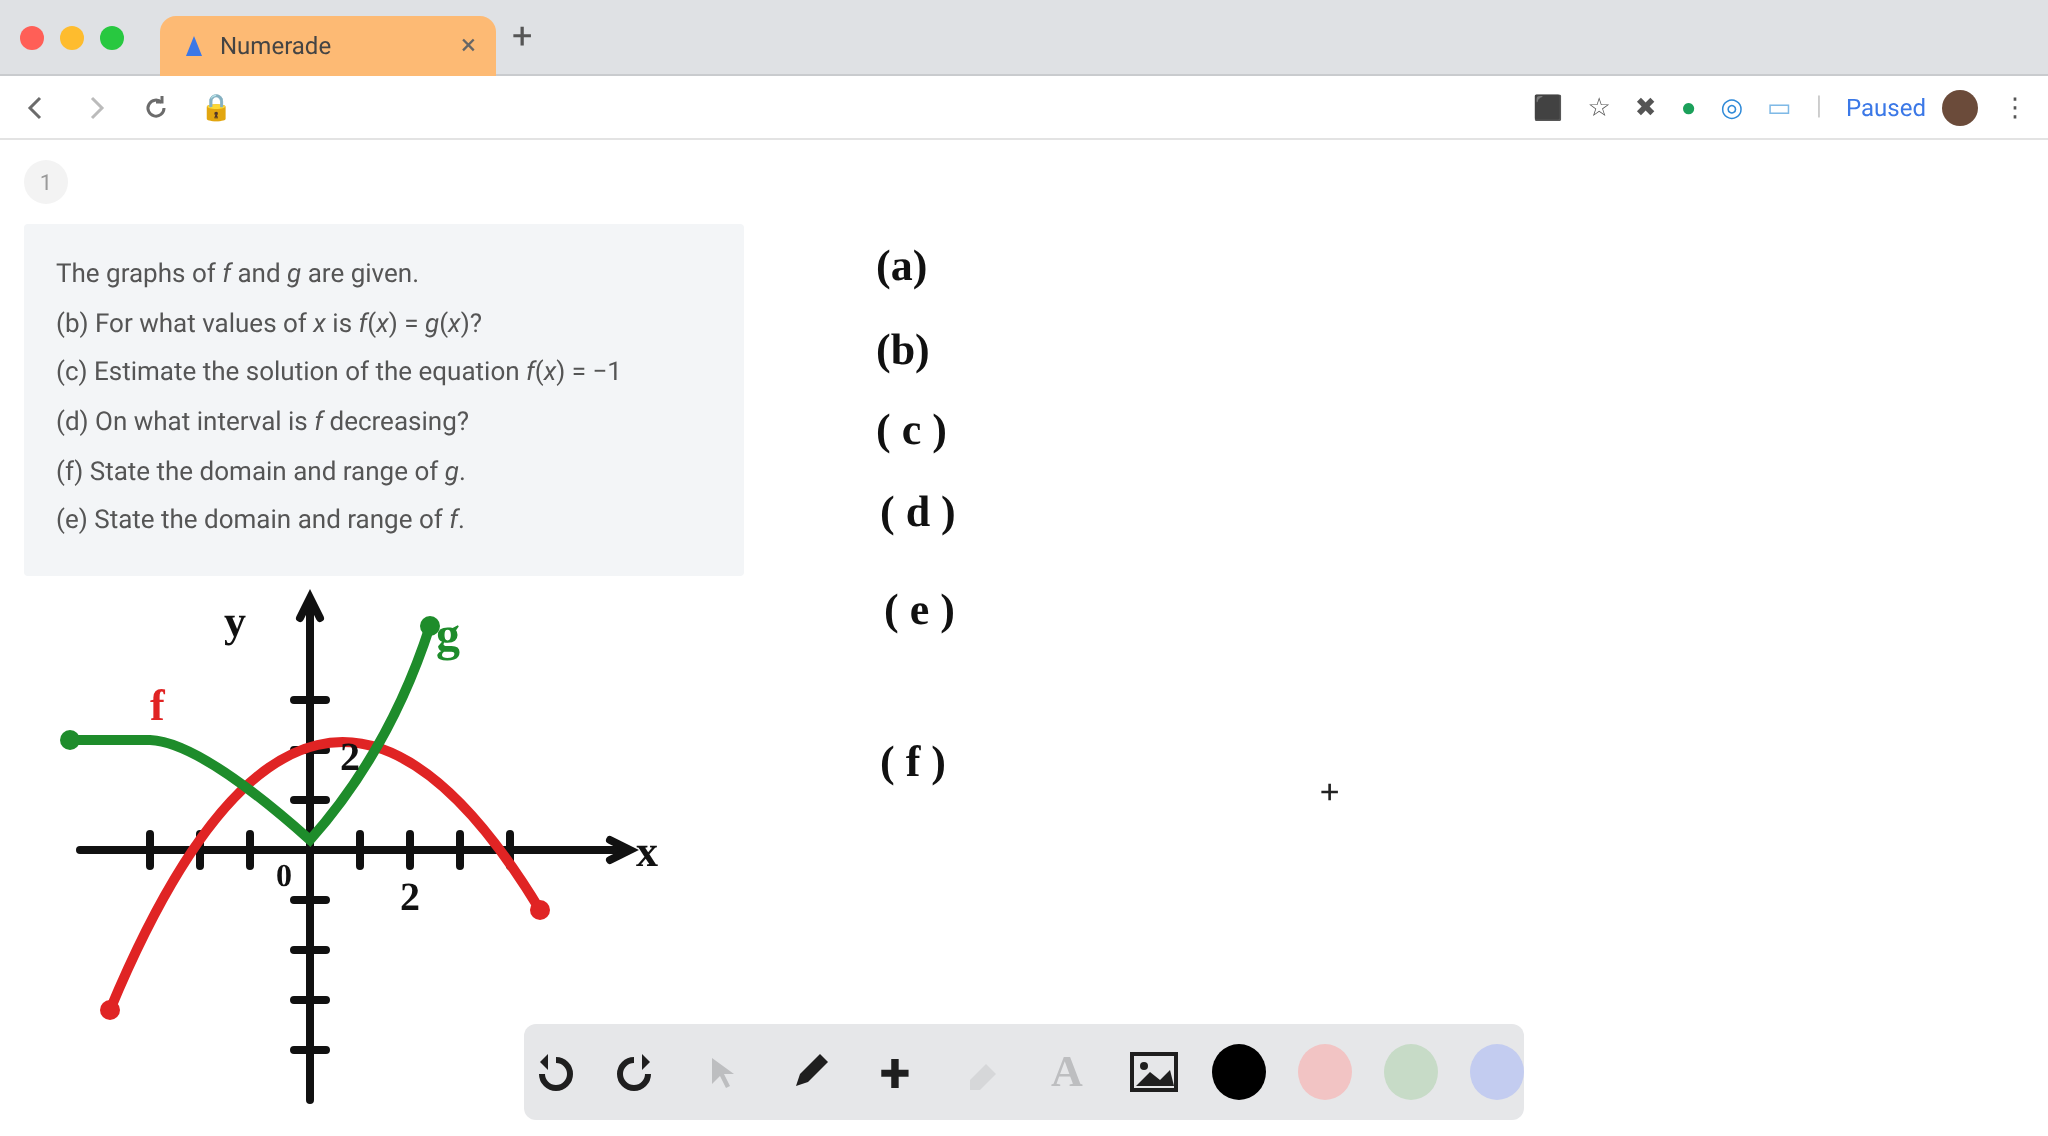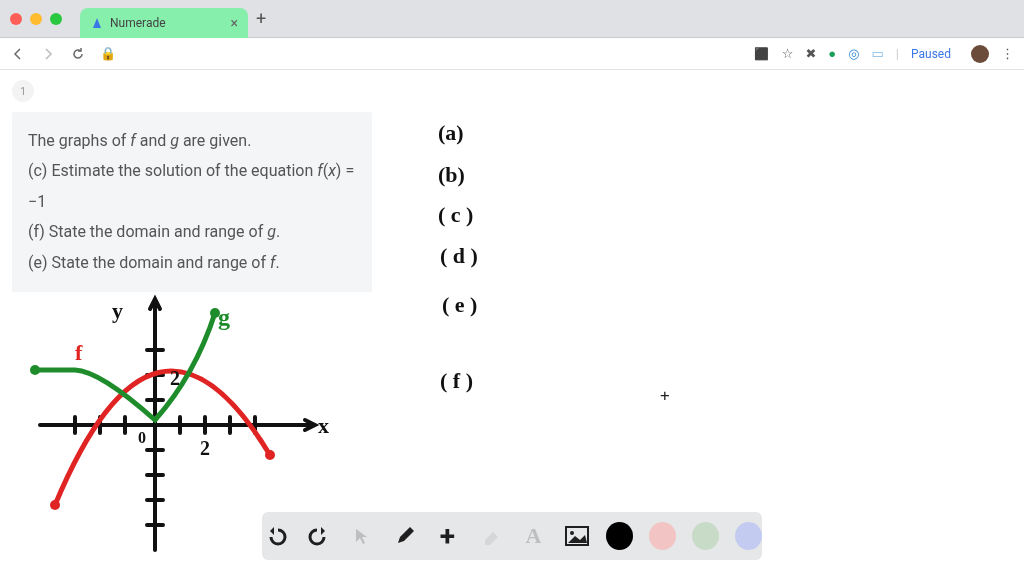--- a/index.html
+++ b/index.html
@@ -1,33 +1,33 @@
 <!DOCTYPE html>
 <html><head>
 <meta charset="utf-8">
 <style>
   * { margin: 0; padding: 0; box-sizing: border-box; }
   body { font-family: -apple-system, BlinkMacSystemFont, "Segoe UI", Roboto, sans-serif; background: #fff; width: 1024px; height: 568px; overflow: hidden; display: flex; flex-direction: column; }
   .title-bar { height: 38px; background: #dfe1e4; display: flex; align-items: center; padding: 0 10px; border-bottom: 1px solid #c9cbce; }
   .traffic { display: flex; gap: 8px; margin-right: 18px; }
   .tl { width: 12px; height: 12px; border-radius: 50%; }
   .tl.red { background: #ff5f57; } .tl.yel { background: #febc2e; } .tl.grn { background: #28c840; }
-  .tab { background: #86efac; height: 30px; min-width: 168px; border-radius: 8px 8px 0 0; display: flex; align-items: center; padding: 0 10px; font-size: 12px; color: #444; gap: 6px; margin-top: 8px; }
+  .tab { background: #fdba74; height: 30px; min-width: 168px; border-radius: 8px 8px 0 0; display: flex; align-items: center; padding: 0 10px; font-size: 12px; color: #444; gap: 6px; margin-top: 8px; }
   .tab .close { margin-left: auto; color: #666; font-size: 14px; }
   .addtab { margin-left: 8px; color: #555; font-size: 18px; }
   .addr { height: 32px; background: #fff; border-bottom: 1px solid #e3e3e3; display: flex; align-items: center; padding: 0 10px; gap: 14px; font-size: 13px; color: #555; }
   .addr .nav-ic { color: #6b6b6b; display: inline-flex; }
   .url { flex: 1; display: flex; align-items: center; gap: 6px; color: #555; }
   .url .lock { color: #6b6b6b; }
   .actions { display: flex; align-items: center; gap: 12px; }
-  .pause { font-size: 12px; color: #3b78e7; display: flex; align-items: center; gap: 20px; }
+  .pause { font-size: 12px; color: #3b78e7; display: flex; align-items: center; gap: 8px; }
   .avatar { width: 18px; height: 18px; border-radius: 50%; background: #6b4b3a; }
   .content { flex: 1; background: #fff; position: relative; overflow: hidden; }
   .pg { position: absolute; top: 10px; left: 12px; width: 22px; height: 22px; border-radius: 50%; background: #f3f3f3; color: #9a9a9a; font-size: 11px; display: flex; align-items: center; justify-content: center; }
-  .qbox { position: absolute; top: 42px; left: 12px; width: 360px; background: #f3f5f7; padding: 14px 16px; font-size: 16px; color: #555; line-height: 1.9; border-radius: 2px; }
+  .qbox { position: absolute; top: 42px; left: 12px; width: 360px; background: #f3f5f7; padding: 14px 16px; font-size: 13px; color: #555; line-height: 1.9; border-radius: 2px; }
   .qbox .it { font-style: italic; }
   .canvas { position: absolute; inset: 0; }
   .tb { position: absolute; bottom: 8px; left: 50%; transform: translateX(-50%); width: 500px; height: 48px; background: #e6e7e9; border-radius: 6px; display: flex; align-items: center; justify-content: center; gap: 16px; }
   .tool { width: 28px; height: 28px; display: flex; align-items: center; justify-content: center; color: #1f1f1f; }
   .tool.dim { color: #bdbec0; }
   .swatch { width: 28px; height: 28px; border-radius: 50%; }
   .cursor-cross { position: absolute; font-size: 16px; color: #222; font-family: monospace; }
   .hw { font-family: "Comic Sans MS", "Segoe Script", cursive; font-weight: bold; position: absolute; font-size: 22px; color: #111; }
   svg { display: block; }
 </style>
@@ -86,21 +86,23 @@
   </div>
 </div>
 
 <div class="content">
   <div class="pg">
       <span>1</span>
     </div>
 
   <div class="qbox">
     <div>The graphs of <span class="it">f</span> and <span class="it">g</span> are given.</div>
+    <div>(b) For what values of <span class="it">x</span> is <span class="it">f</span>(<span class="it">x</span>) = <span class="it">g</span>(<span class="it">x</span>)?</div>
     <div>(c) Estimate the solution of the equation <span class="it">f</span>(<span class="it">x</span>) = −1</div>
+    <div>(d) On what interval is <span class="it">f</span> decreasing?</div>
     <div>(f) State the domain and range of <span class="it">g</span>.</div>
     <div>(e) State the domain and range of <span class="it">f</span>.</div>
   </div>
 
   <svg class="canvas" width="1024" height="498">
     <g transform="translate(20,225)">
 
       <g stroke="#111" stroke-width="4" stroke-linecap="round" fill="none">
         <path d="M20 130 L290 130"></path>
         <path d="M135 10 L135 255"></path>

